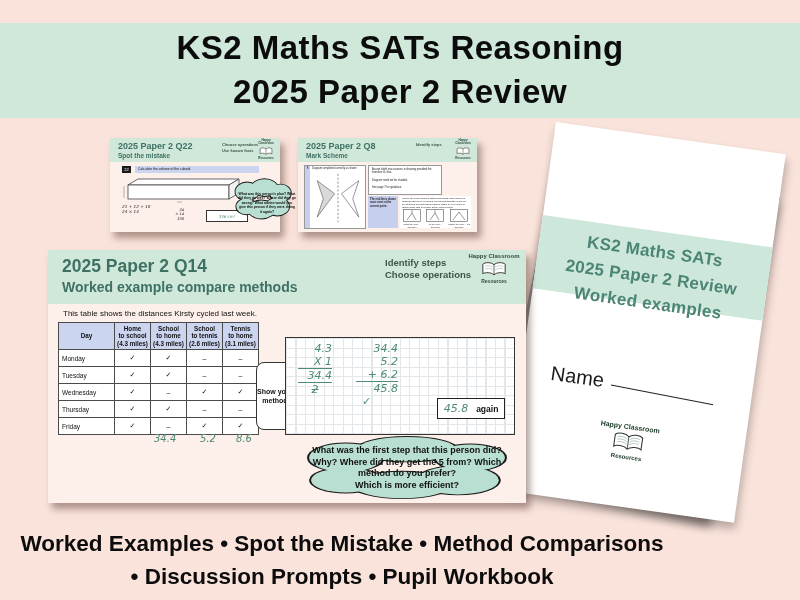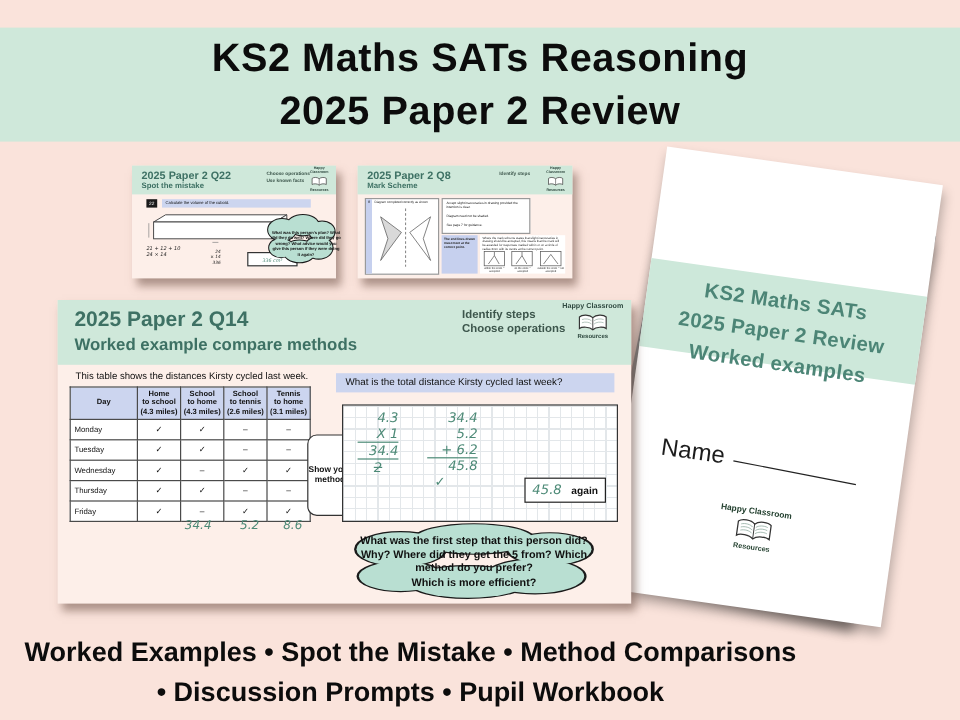--- a/index.html
+++ b/index.html
@@ -57,21 +57,21 @@
   .gridbox{position:absolute;left:237px;top:87px;width:228px;height:96px;background:#fff;
            border:1.2px solid #333;
            background-image:repeating-linear-gradient(0deg,#e3e7ea 0,#e3e7ea 1px,transparent 1px,transparent 9.5px),
                             repeating-linear-gradient(90deg,#e3e7ea 0,#e3e7ea 1px,transparent 1px,transparent 9.5px);}
   .work{position:absolute;font-size:11px;line-height:13px;text-align:right;}
   .work .u{border-bottom:1.4px solid #4d8a77;}
   .strike{text-decoration:line-through;}
   .ansbox{position:absolute;left:389px;top:148px;width:66px;height:19px;background:#fff;
           border:1.8px solid #222;display:flex;align-items:center;justify-content:center;gap:8px;}
   .ansbox .v{font-size:11px;} .ansbox .u2{font-size:8.5px;font-weight:700;color:#111;}
-  .cloud{position:absolute;}
+  .cloud{position:absolute;margin-left:12px;}
   .cloud .ctext{position:absolute;left:0;top:0;width:100%;height:100%;display:flex;flex-direction:column;
          align-items:center;justify-content:center;font-weight:700;color:#101010;text-align:center;}
   
   .wb-back{position:absolute;left:560px;top:150px;width:225px;height:330px;background:#7f7f7f;
            transform:rotate(12deg);transform-origin:top left;box-shadow:0 8px 10px rgba(0,0,0,.4);}
   .workbook{position:absolute;left:556px;top:122px;width:232px;height:372px;background:#ffffff;
            transform:rotate(8deg);transform-origin:top left;box-shadow:2px 6px 10px rgba(0,0,0,.28);}
   .wb-band{position:absolute;left:0;top:94px;width:100%;height:74px;background:#cde8da;}
   .wb-titles{position:absolute;left:0;top:102px;width:100%;text-align:center;
              font-size:17px;font-weight:700;color:#4c8576;line-height:26px;letter-spacing:.3px;}
@@ -306,21 +306,20 @@
           </tr>
       </tbody>
     </table>
 
     <div class="totals hand" style="left:106px;">34.4</div>
     <div class="totals hand" style="left:152px;">5.2</div>
     <div class="totals hand" style="left:188px;">8.6</div>
 
     <div class="showbox">Show your method</div>
 
-    <div class="qband">What is the total distance Kirsty cycled last week?</div>
 
     <div class="gridbox"></div>
 
     <div class="work hand" style="left:250px;top:92px;width:34px;">
       <div>4.3</div>
       <div class="u">X 1</div>
       <div class="u">34.4</div>
       <div class="strike" style="text-align:center;">2</div>
     </div>
 

